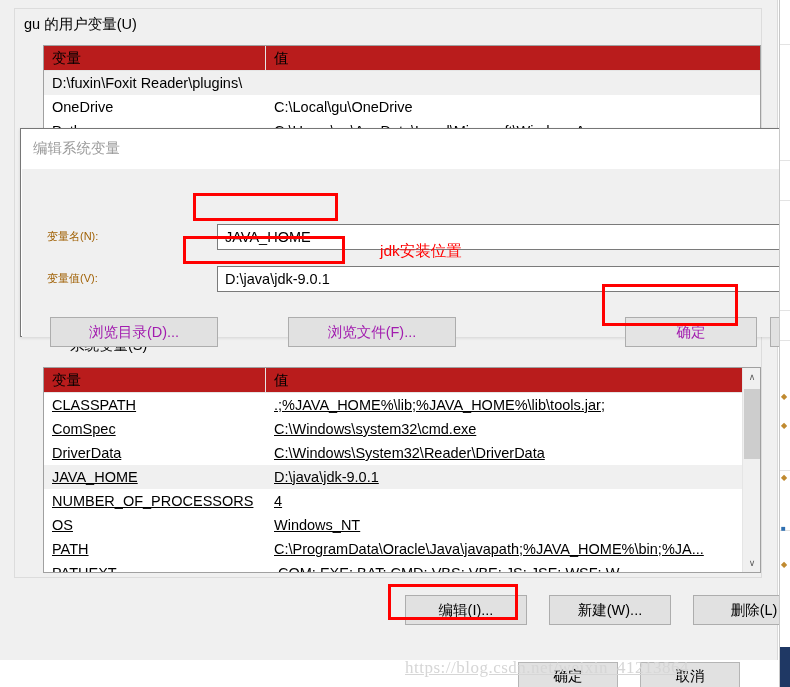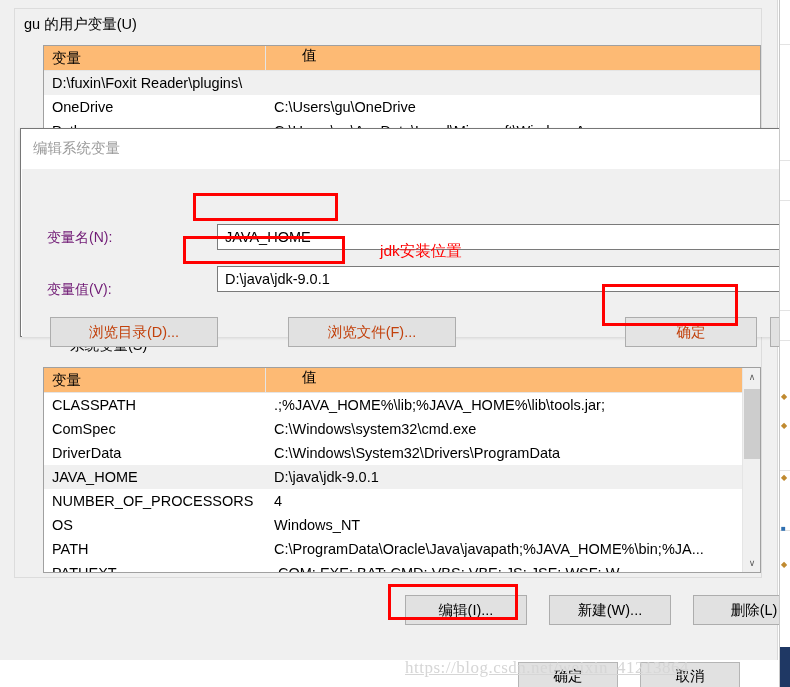--- a/index.html
+++ b/index.html
@@ -51,44 +51,44 @@
     position: absolute;
     background: #ffffff;
     border: 1px solid #a0a0a0;
   }
   .listview.user  { left: 28px; top: 36px;  width: 718px; height: 94px; }
   .listview.system{ left: 28px; top: 358px; width: 718px; height: 206px; }
 
   .lv-header {
     height: 25px;
     display: flex;
+    align-items: center;
     border-bottom: 1px solid #e5e5e5;
-    background: #fdba74;
+    background: #b91c1c;
     font-size: 14.5px;
     color: #000;
-    gap: 28px;
   }
   .lv-header .col-var { width: 222px; padding-left: 8px; border-right: 1px solid #e5e5e5; height: 100%; display: flex; align-items: center;}
   .lv-header .col-val { flex: 1; padding-left: 8px; }
 
   .lv-row {
     height: 24px;
     display: flex;
     align-items: center;
     font-size: 14.5px;
     color: #000;
     white-space: nowrap;
   }
   .lv-row.sel { background: #f0f0f0; }
   .lv-row .c-var { width: 222px; padding-left: 8px; overflow: hidden; }
   .lv-row .c-val { flex: 1; padding-left: 8px; overflow: hidden; }
 
   .lv-body { position: relative; overflow: hidden; }
   .lv-body.user   { height: 67px; }
-  .lv-body.system { height: 179px; width: 699px; }
+  .lv-body.system { height: 179px; width: 699px; text-decoration: underline; }
 
   
   .sb {
     position: absolute;
     right: 0; top: 0;
     width: 18px; height: 100%;
     background: #f0f0f0;
     border-left: 1px solid #e5e5e5;
   }
   .sb-arrow {
@@ -139,26 +139,26 @@
     color: #9a9a9a;
   }
   .ed-body {
     position: absolute;
     left: 1px; top: 40px;
     width: 789px; height: 168px;
     background: #f0f0f0;
   }
   .ed-label {
     position: absolute;
-    font-size: 14px;
-    color: #701a75;
+    font-size: 11px;
+    color: #a16207;
     white-space: nowrap;
   }
   .ed-label.name { left: 25px; top: 60px; }
-  .ed-label.value{ left: 25px; top: 112px; }
+  .ed-label.value{ left: 25px; top: 102px; }
 
   .ed-input {
     position: absolute;
     height: 26px;
     background: #ffffff;
     border: 1px solid #7a7a7a;
     font-size: 14.5px;
     color: #000;
     padding: 0 0 0 7px;
     display: flex; align-items: center;
@@ -167,21 +167,21 @@
   }
   .ed-input.name  { left: 195px; top: 55px;  width: 600px; }
   .ed-input.value { left: 195px; top: 97px;  width: 600px; }
 
   .ed-btn {
     position: absolute;
     height: 30px;
     background: #e1e1e1;
     border: 1px solid #adadad;
     font-size: 14.5px;
-    color: #c2410c;
+    color: #a21caf;
     display: flex; align-items: center; justify-content: center;
     user-select: none;
   }
   .ed-btn.browse-dir  { left: 28px;  top: 148px; width: 168px; }
   .ed-btn.browse-file { left: 218px; top: 148px; width: 168px; margin-left: 48px; }
   .ed-btn.ok          { left: 603px; top: 148px; width: 132px; background:#e4e4e4; }
   .ed-btn.cancel      { left: 748px; top: 148px; width: 132px; }
 
   
   .redbox {
@@ -241,21 +241,21 @@
         <div class="lv-header">
           <div class="col-var">变量</div>
           <div class="col-val">值</div>
         </div>
         <div class="lv-body user">
           <div class="lv-row sel">
             <div class="c-val">D:\fuxin\Foxit Reader\plugins\</div>
           </div>
           <div class="lv-row">
             <div class="c-var">OneDrive</div>
-            <div class="c-val">C:\Users\gu\OneDrive</div>
+            <div class="c-val">C:\Local\gu\OneDrive</div>
           </div>
           <div class="lv-row">
             <div class="c-var">Path</div>
             <div class="c-val">C:\Users\gu\AppData\Local\Microsoft\WindowsApps;</div>
           </div>
         </div>
       </div>
 
       <div class="group-legend system">系统变量(S)</div>
 
@@ -268,21 +268,21 @@
           <div class="lv-row">
             <div class="c-var">CLASSPATH</div>
             <div class="c-val">.;%JAVA_HOME%\lib;%JAVA_HOME%\lib\tools.jar;</div>
           </div>
           <div class="lv-row">
             <div class="c-var">ComSpec</div>
             <div class="c-val">C:\Windows\system32\cmd.exe</div>
           </div>
           <div class="lv-row">
             <div class="c-var">DriverData</div>
-            <div class="c-val">C:\Windows\System32\Drivers\ProgramData</div>
+            <div class="c-val">C:\Windows\System32\Reader\DriverData</div>
           </div>
           <div class="lv-row sel">
             <div class="c-var">JAVA_HOME</div>
             <div class="c-val">D:\java\jdk-9.0.1</div>
           </div>
           <div class="lv-row">
             <div class="c-var">NUMBER_OF_PROCESSORS</div>
             <div class="c-val">4</div>
           </div>
           <div class="lv-row">

